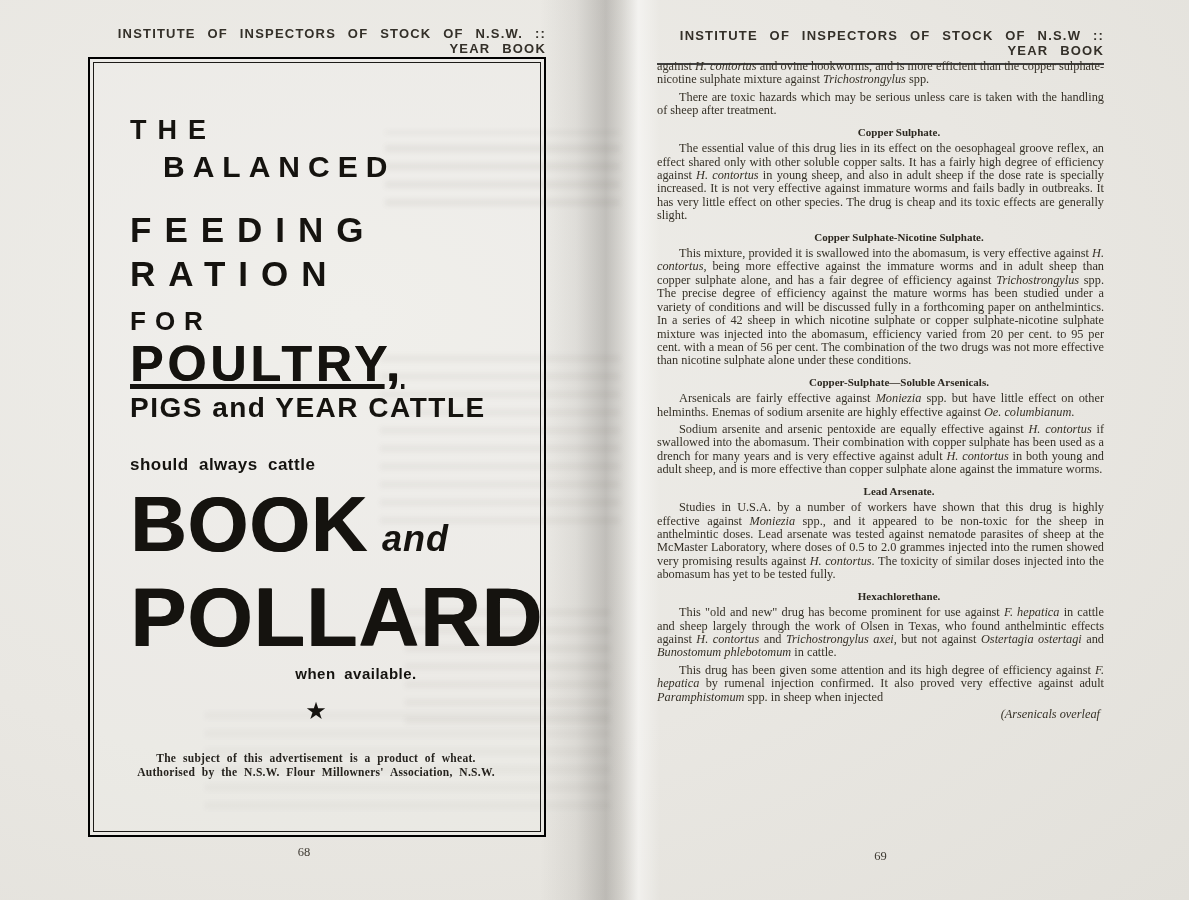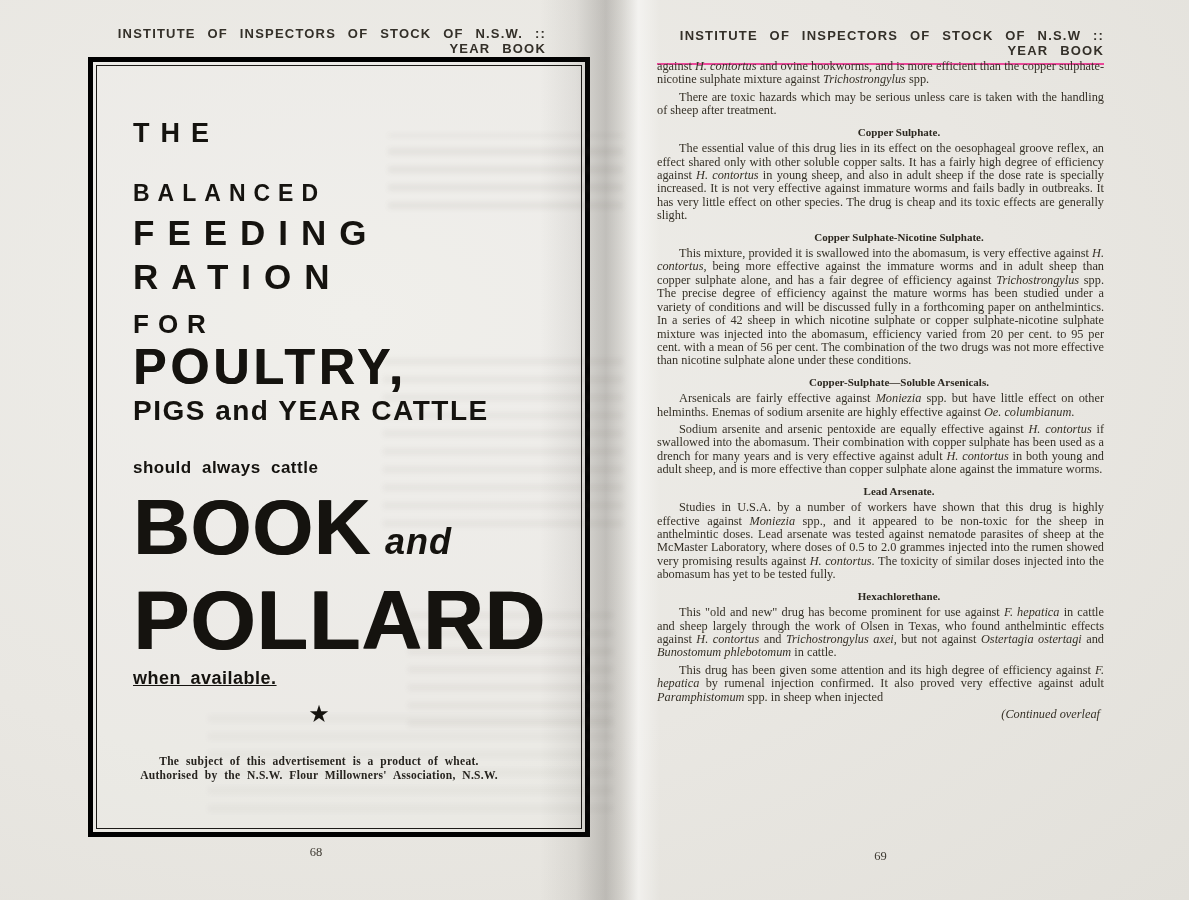--- a/index.html
+++ b/index.html
@@ -15,61 +15,61 @@
     background:linear-gradient(90deg,
       rgba(0,0,0,0) 0%, rgba(40,36,32,0.07) 30%, rgba(40,36,32,0.22) 55%,
       rgba(40,36,32,0.10) 68%, rgba(255,255,255,0.45) 82%, rgba(0,0,0,0) 100%);
   }
   
   .hdr{
     position:absolute;font-family:"Liberation Sans",sans-serif;font-weight:bold;
     font-size:13px;letter-spacing:1.2px;word-spacing:7px;color:#343029;text-align:right;
   }
   .hdr-left{left:88px;top:26px;width:458px;}
-  .hdr-right{left:657px;top:28px;width:447px;border-bottom:2px solid #ec4899;padding-bottom:5px;}
+  .hdr-right{left:657px;top:28px;width:447px;border-bottom:2px solid #404040;padding-bottom:5px;}
   
   .ad-box{
-    position:absolute;left:88px;top:57px;width:502px;height:780px;
-    border:5px solid #000000;box-sizing:border-box;background:rgba(255,255,255,0.12);padding-left:16px;
+    position:absolute;left:88px;top:57px;width:458px;height:780px;
+    border:2px solid #000000;box-sizing:border-box;background:rgba(255,255,255,0.12);padding-left:16px;
   }
   .ad-inner{position:absolute;inset:3px;border:1px solid #1d1b18;}
   .ad-box .line{
     position:absolute;left:40px;font-family:"Liberation Sans",sans-serif;
     font-weight:bold;color:#15130f;white-space:nowrap;
   }
   .l-the{top:56px;font-size:27px;letter-spacing:11px;}
-  .l-balanced{top:118px;font-size:23px;letter-spacing:8px;}
+  .l-balanced{top:91px;font-size:30px;letter-spacing:8px;margin-left:33px;}
   .l-feeding{top:151px;font-size:35px;letter-spacing:13px;}
   .l-ration{top:195px;font-size:35px;letter-spacing:13px;}
   .l-for{top:247px;font-size:26px;letter-spacing:9px;}
-  .l-poultry{top:276px;font-size:50px;letter-spacing:4px;text-shadow:0.6px 0 0 currentColor;}
+  .l-poultry{top:276px;font-size:50px;letter-spacing:4px;text-shadow:0.6px 0 0 currentColor;text-decoration:underline;}
   .l-pigs{top:333px;font-size:28px;letter-spacing:1.5px;}
   .l-include{top:396px;font-size:17px;letter-spacing:0.5px;word-spacing:5px;}
   .l-bran{top:420px;left:32px;font-size:78px;letter-spacing:1px;text-shadow:1px 0 0 currentColor;}
   .l-bran .and-word{font-size:36px;font-style:italic;letter-spacing:1px;margin-left:14px;text-shadow:none;}
   .l-pollard{top:510px;left:28px;font-size:84px;letter-spacing:1px;text-shadow:1px 0 0 currentColor;}
-  .l-when{top:606px;left:0;width:452px;font-size:18px;letter-spacing:0.5px;word-spacing:4px;text-decoration:underline;}
+  .l-when{top:606px;left:0;width:452px;text-align:center;font-size:15px;letter-spacing:0.5px;word-spacing:4px;}
   .l-star{top:638px;left:0;width:452px;text-align:center;font-size:24px;color:#15130f;position:absolute;}
   .ad-footer{
     position:absolute;top:692px;left:0;width:452px;text-align:center;
     font-family:"Liberation Serif",serif;font-weight:bold;color:#26231e;
     font-size:11.5px;line-height:14px;word-spacing:3.5px;letter-spacing:0.3px;
   }
   
   .ghost{
     position:absolute;pointer-events:none;filter:blur(2.5px);opacity:.55;
     background:repeating-linear-gradient(0deg, rgba(112,106,97,0.12) 0 7px, rgba(0,0,0,0) 7px 18px);
   }
   .g1{top:72px;left:295px;width:235px;height:75px;opacity:.7;}
   .g2{top:295px;left:290px;width:240px;height:170px;}
   .g3{top:540px;left:315px;width:205px;height:125px;}
   .g4{top:645px;left:115px;width:405px;height:105px;opacity:.4;}
   
   .pageno{position:absolute;font-size:12.5px;color:#3c3830;text-align:center;}
-  .pn-left{left:87px;top:845px;width:458px;}
+  .pn-left{left:75px;top:845px;width:458px;}
   .pn-right{left:657px;top:849px;width:447px;}
   
   .rp{
     position:absolute;left:657px;top:60px;width:447px;color:#353026;
     font-size:12.3px;line-height:13.4px;text-align:justify;
   }
   .rp-p{margin:0 0 4px 0;text-indent:22px;}
   .rp-p.flush{text-indent:0;}
   .rp-h{
     font-size:11px;margin:8px 0 3px 0;padding-left:37px;font-weight:bold;
@@ -129,17 +129,17 @@
       <h3 class="rp-h">Copper Sulphate-Nicotine Sulphate.</h3>
       <p class="rp-p">This mixture, provided it is swallowed into the abomasum, is very effective against <i>H. contortus</i>, being more effective against the immature worms and in adult sheep than copper sulphate alone, and has a fair degree of efficiency against <i>Trichostrongylus</i> spp. The precise degree of efficiency against the mature worms has been studied under a variety of conditions and will be discussed fully in a forthcoming paper on anthelmintics. In a series of 42 sheep in which nicotine sulphate or copper sulphate-nicotine sulphate mixture was injected into the abomasum, efficiency varied from 20 per cent. to 95 per cent. with a mean of 56 per cent. The combination of the two drugs was not more effective than nicotine sulphate alone under these conditions.</p>
       <h3 class="rp-h">Copper-Sulphate—Soluble Arsenicals.</h3>
       <p class="rp-p">Arsenicals are fairly effective against <i>Moniezia</i> spp. but have little effect on other helminths. Enemas of sodium arsenite are highly effective against <i>Oe. columbianum</i>.</p>
       <p class="rp-p">Sodium arsenite and arsenic pentoxide are equally effective against <i>H. contortus</i> if swallowed into the abomasum. Their combination with copper sulphate has been used as a drench for many years and is very effective against adult <i>H. contortus</i> in both young and adult sheep, and is more effective than copper sulphate alone against the immature worms.</p>
       <h3 class="rp-h">Lead Arsenate.</h3>
       <p class="rp-p">Studies in U.S.A. by a number of workers have shown that this drug is highly effective against <i>Moniezia</i> spp., and it appeared to be non-toxic for the sheep in anthelmintic doses. Lead arsenate was tested against nematode parasites of sheep at the McMaster Laboratory, where doses of 0.5 to 2.0 grammes injected into the rumen showed very promising results against <i>H. contortus</i>. The toxicity of similar doses injected into the abomasum has yet to be tested fully.</p>
       <h3 class="rp-h">Hexachlorethane.</h3>
       <p class="rp-p">This "old and new" drug has become prominent for use against <i>F. hepatica</i> in cattle and sheep largely through the work of Olsen in Texas, who found anthelmintic effects against <i>H. contortus</i> and <i>Trichostrongylus axei</i>, but not against <i>Ostertagia ostertagi</i> and <i>Bunostomum phlebotomum</i> in cattle.</p>
       <p class="rp-p">This drug has been given some attention and its high degree of efficiency against <i>F. hepatica</i> by rumenal injection confirmed. It also proved very effective against adult <i>Paramphistomum</i> spp. in sheep when injected</p>
-      <p class="continued">(Continued overleaf</p>
+      <p class="continued">(Arsenicals overleaf</p>
     </div>
 
   <div class="pageno pn-right">69</div>
 </div>
 
 </body></html>

